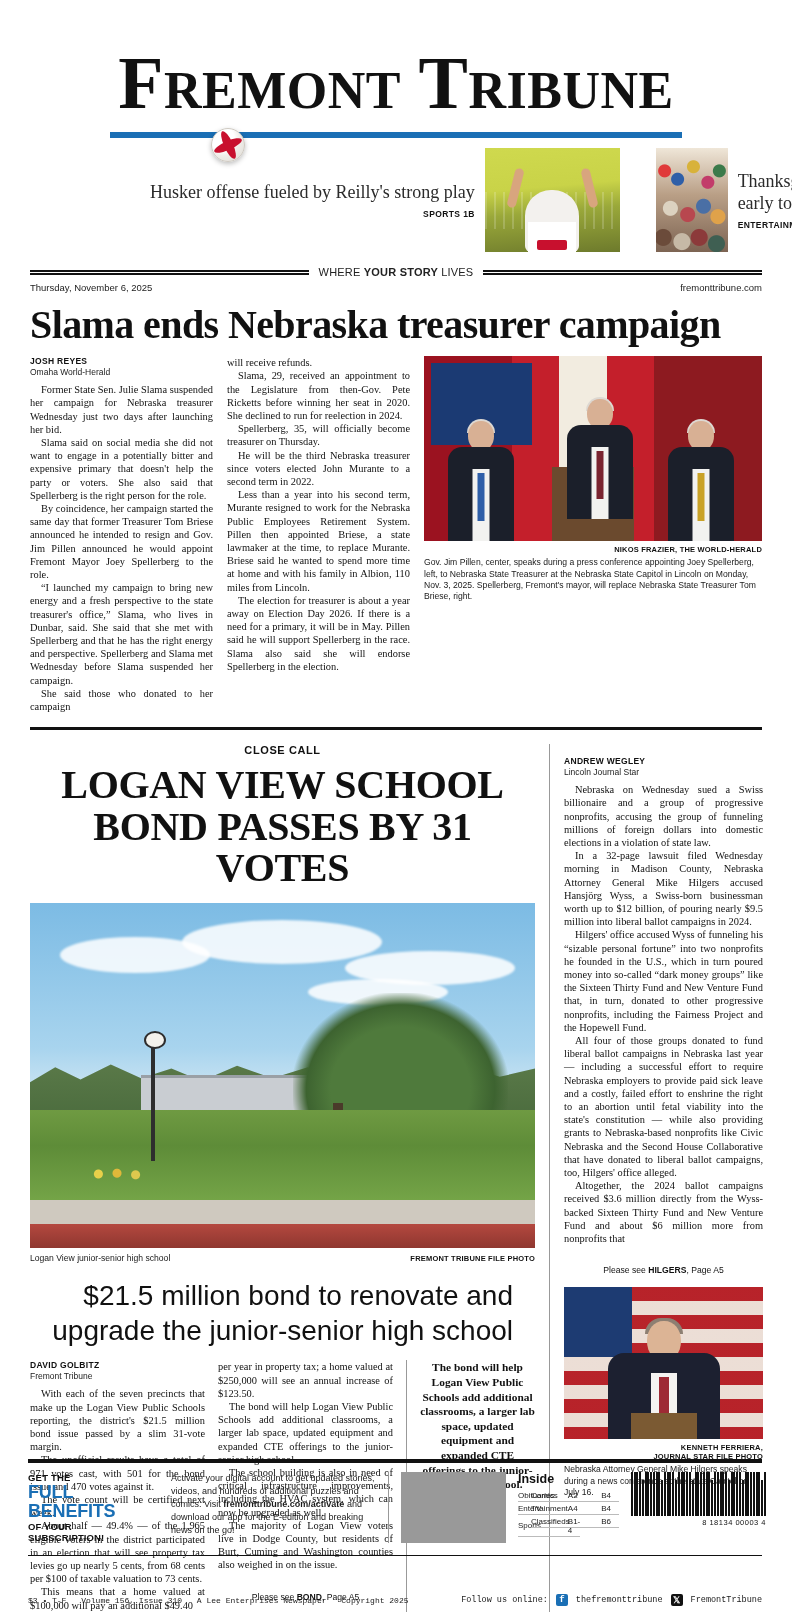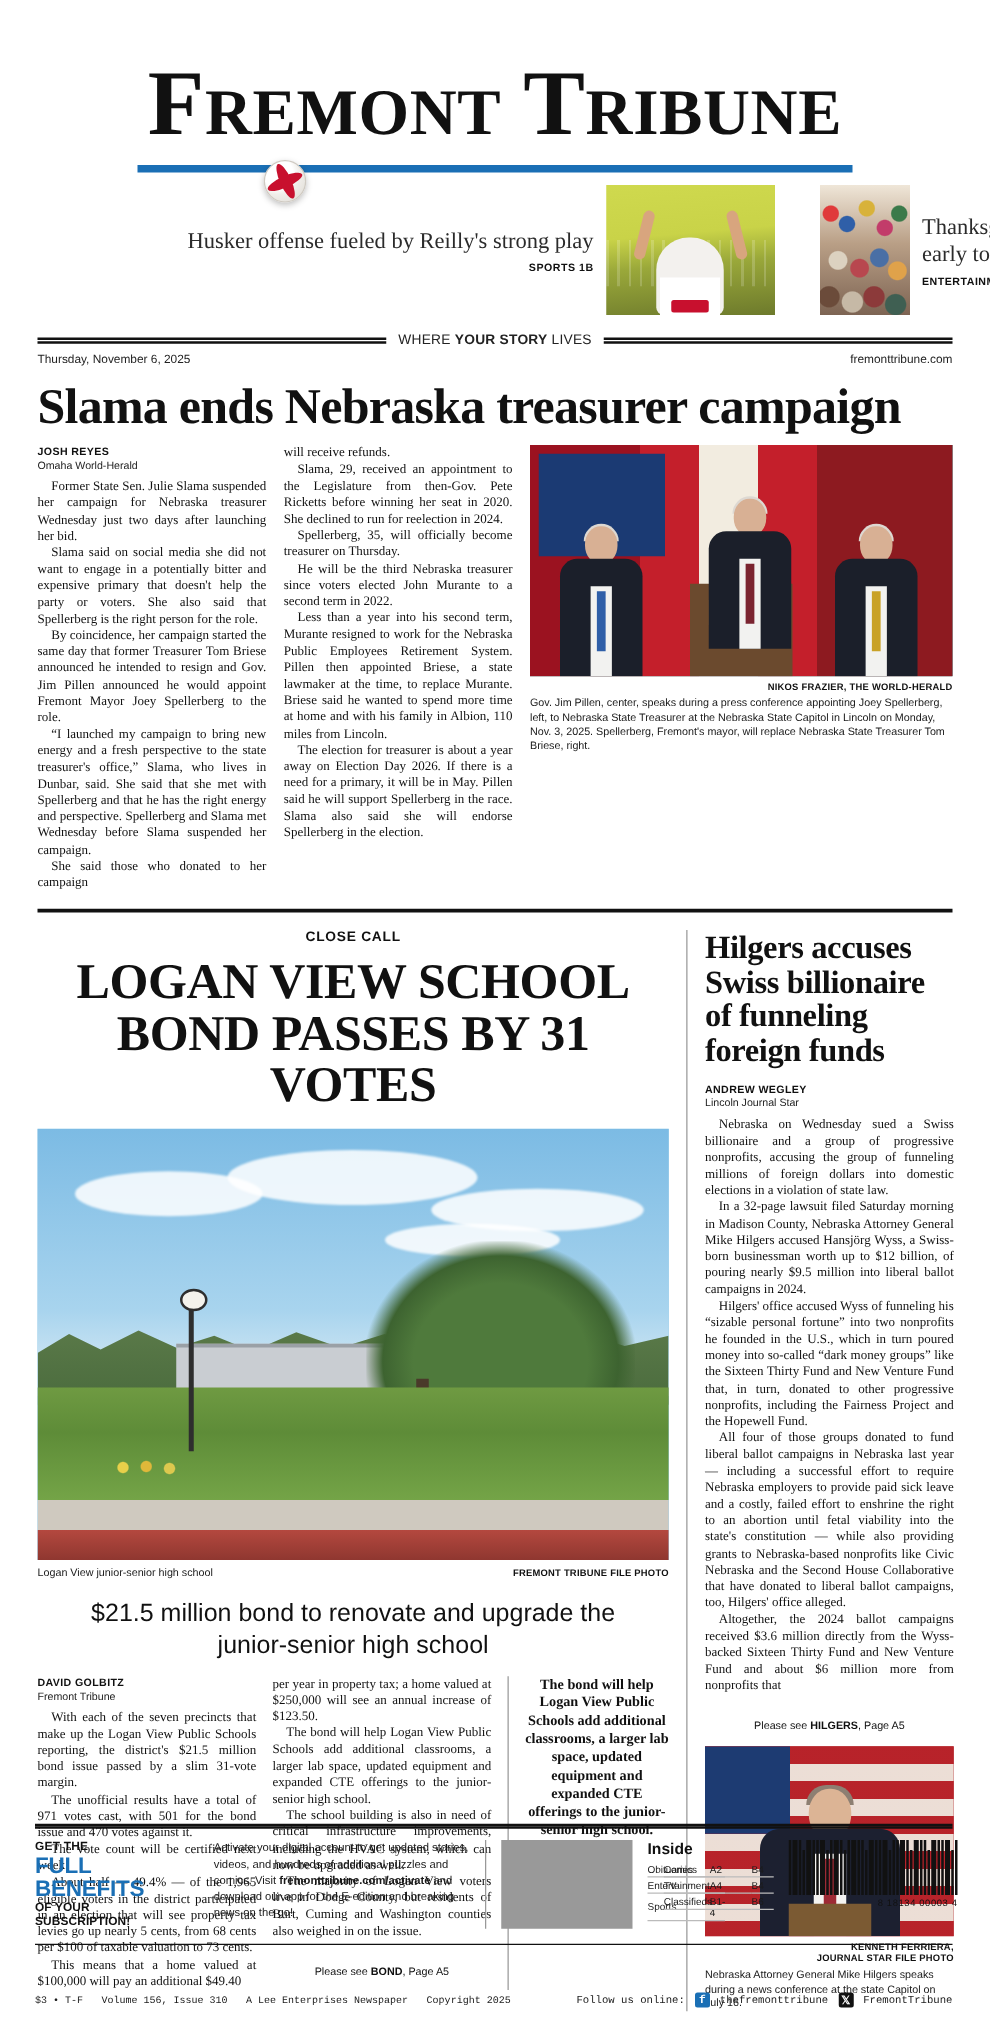--- a/index.html
+++ b/index.html
@@ -151,22 +151,22 @@
   .lamp:after { content:""; position:absolute; top:-10px; left:-7px; width:18px;height:14px; border-radius:50%; background:#f4f2ec; border:2px solid #2e2e2e;}
   .flowers { position:absolute; left:11%; bottom:19%; width:62px; height:16px;
     background: radial-gradient(circle at 20% 50%, #e8d04a 0 4px, transparent 5px),
                 radial-gradient(circle at 50% 45%, #e0b83a 0 4px, transparent 5px),
                 radial-gradient(circle at 80% 55%, #ddc84e 0 4px, transparent 5px); }
   .cap-row { display:flex; justify-content:space-between; align-items:flex-end; margin-top:5px; }
   .cap-left { font-family:"Liberation Sans", sans-serif; font-size:8.6px; color:#1a1a1a;}
   .cap-right { font-family:"Liberation Sans", sans-serif; font-weight:700; font-size:7.5px; letter-spacing:.2px;}
 
   .deck {
-    font-family:"Liberation Sans", sans-serif; font-weight:300; font-size:20px; line-height:1.24;
-    text-align:center; margin: 16px 22px 0 22px; color:#111;
+    font-family:"Liberation Sans", sans-serif; font-weight:300; font-size:28px; line-height:1.24;
+    text-align:right; margin: 16px 22px 0 22px; color:#111;
   }
   .bond-grid { display:grid; grid-template-columns: 175px 175px 1px 115px; gap: 0 13px; margin-top: 12px; }
   .pull {
     font-family:"Liberation Serif", serif; font-weight:700; font-size:11.4px; line-height:1.28; text-align:center; color:#111;
   }
   .jump { font-family:"Liberation Sans", sans-serif; font-size:8.6px; text-align:center; margin-top:20px; }
   .jump b { font-weight:700; }
 
   
   .rail-head {
@@ -377,26 +377,25 @@
           <div class="jump"><span>Please see </span><b>BOND</b><span>, Page A5</span></div>
         </div>
         <div class="vline"></div>
         <div class="pull">The bond will help Logan View Public Schools add additional classrooms, a larger lab space, updated equipment and expanded CTE offerings to the junior-senior high school.</div>
       </div>
     </div>
 
     <div class="vline"></div>
 
     <div>
-      <h2 class="rail-head">Hilgers accuses Swiss billionaire of funneling foreign funds</h2>
       <div style="margin-top:12px" class="byline-name">ANDREW WEGLEY</div>
       <div class="byline-org">Lincoln Journal Star</div>
       <div class="body-text">
         <p>Nebraska on Wednesday sued a Swiss billionaire and a group of progressive nonprofits, accusing the group of funneling millions of foreign dollars into domestic elections in a violation of state law.</p>
-        <p>In a 32-page lawsuit filed Saturday morning in Madison County, Nebraska Attorney General Mike Hilgers accused Hansjörg Wyss, a Swiss-born businessman worth up to $12 billion, of pouring nearly $9.5 million into liberal ballot campaigns in 2024.</p>
+        <p>In a 32-page lawsuit filed Wednesday morning in Madison County, Nebraska Attorney General Mike Hilgers accused Hansjörg Wyss, a Swiss-born businessman worth up to $12 billion, of pouring nearly $9.5 million into liberal ballot campaigns in 2024.</p>
         <p>Hilgers' office accused Wyss of funneling his “sizable personal fortune” into two nonprofits he founded in the U.S., which in turn poured money into so-called “dark money groups” like the Sixteen Thirty Fund and New Venture Fund that, in turn, donated to other progressive nonprofits, including the Fairness Project and the Hopewell Fund.</p>
         <p>All four of those groups donated to fund liberal ballot campaigns in Nebraska last year — including a successful effort to require Nebraska employers to provide paid sick leave and a costly, failed effort to enshrine the right to an abortion until fetal viability into the state's constitution — while also providing grants to Nebraska-based nonprofits like Civic Nebraska and the Second House Collaborative that have donated to liberal ballot campaigns, too, Hilgers' office alleged.</p>
         <p>Altogether, the 2024 ballot campaigns received $3.6 million directly from the Wyss-backed Sixteen Thirty Fund and New Venture Fund and about $6 million more from nonprofits that</p>
       </div>
       <div class="jump"><span>Please see </span><b>HILGERS</b><span>, Page A5</span></div>
 
       <div class="rail-photo">
         <div class="rail-flag"></div>
         <div class="rail-blue"></div>
         <div class="rail-man">

